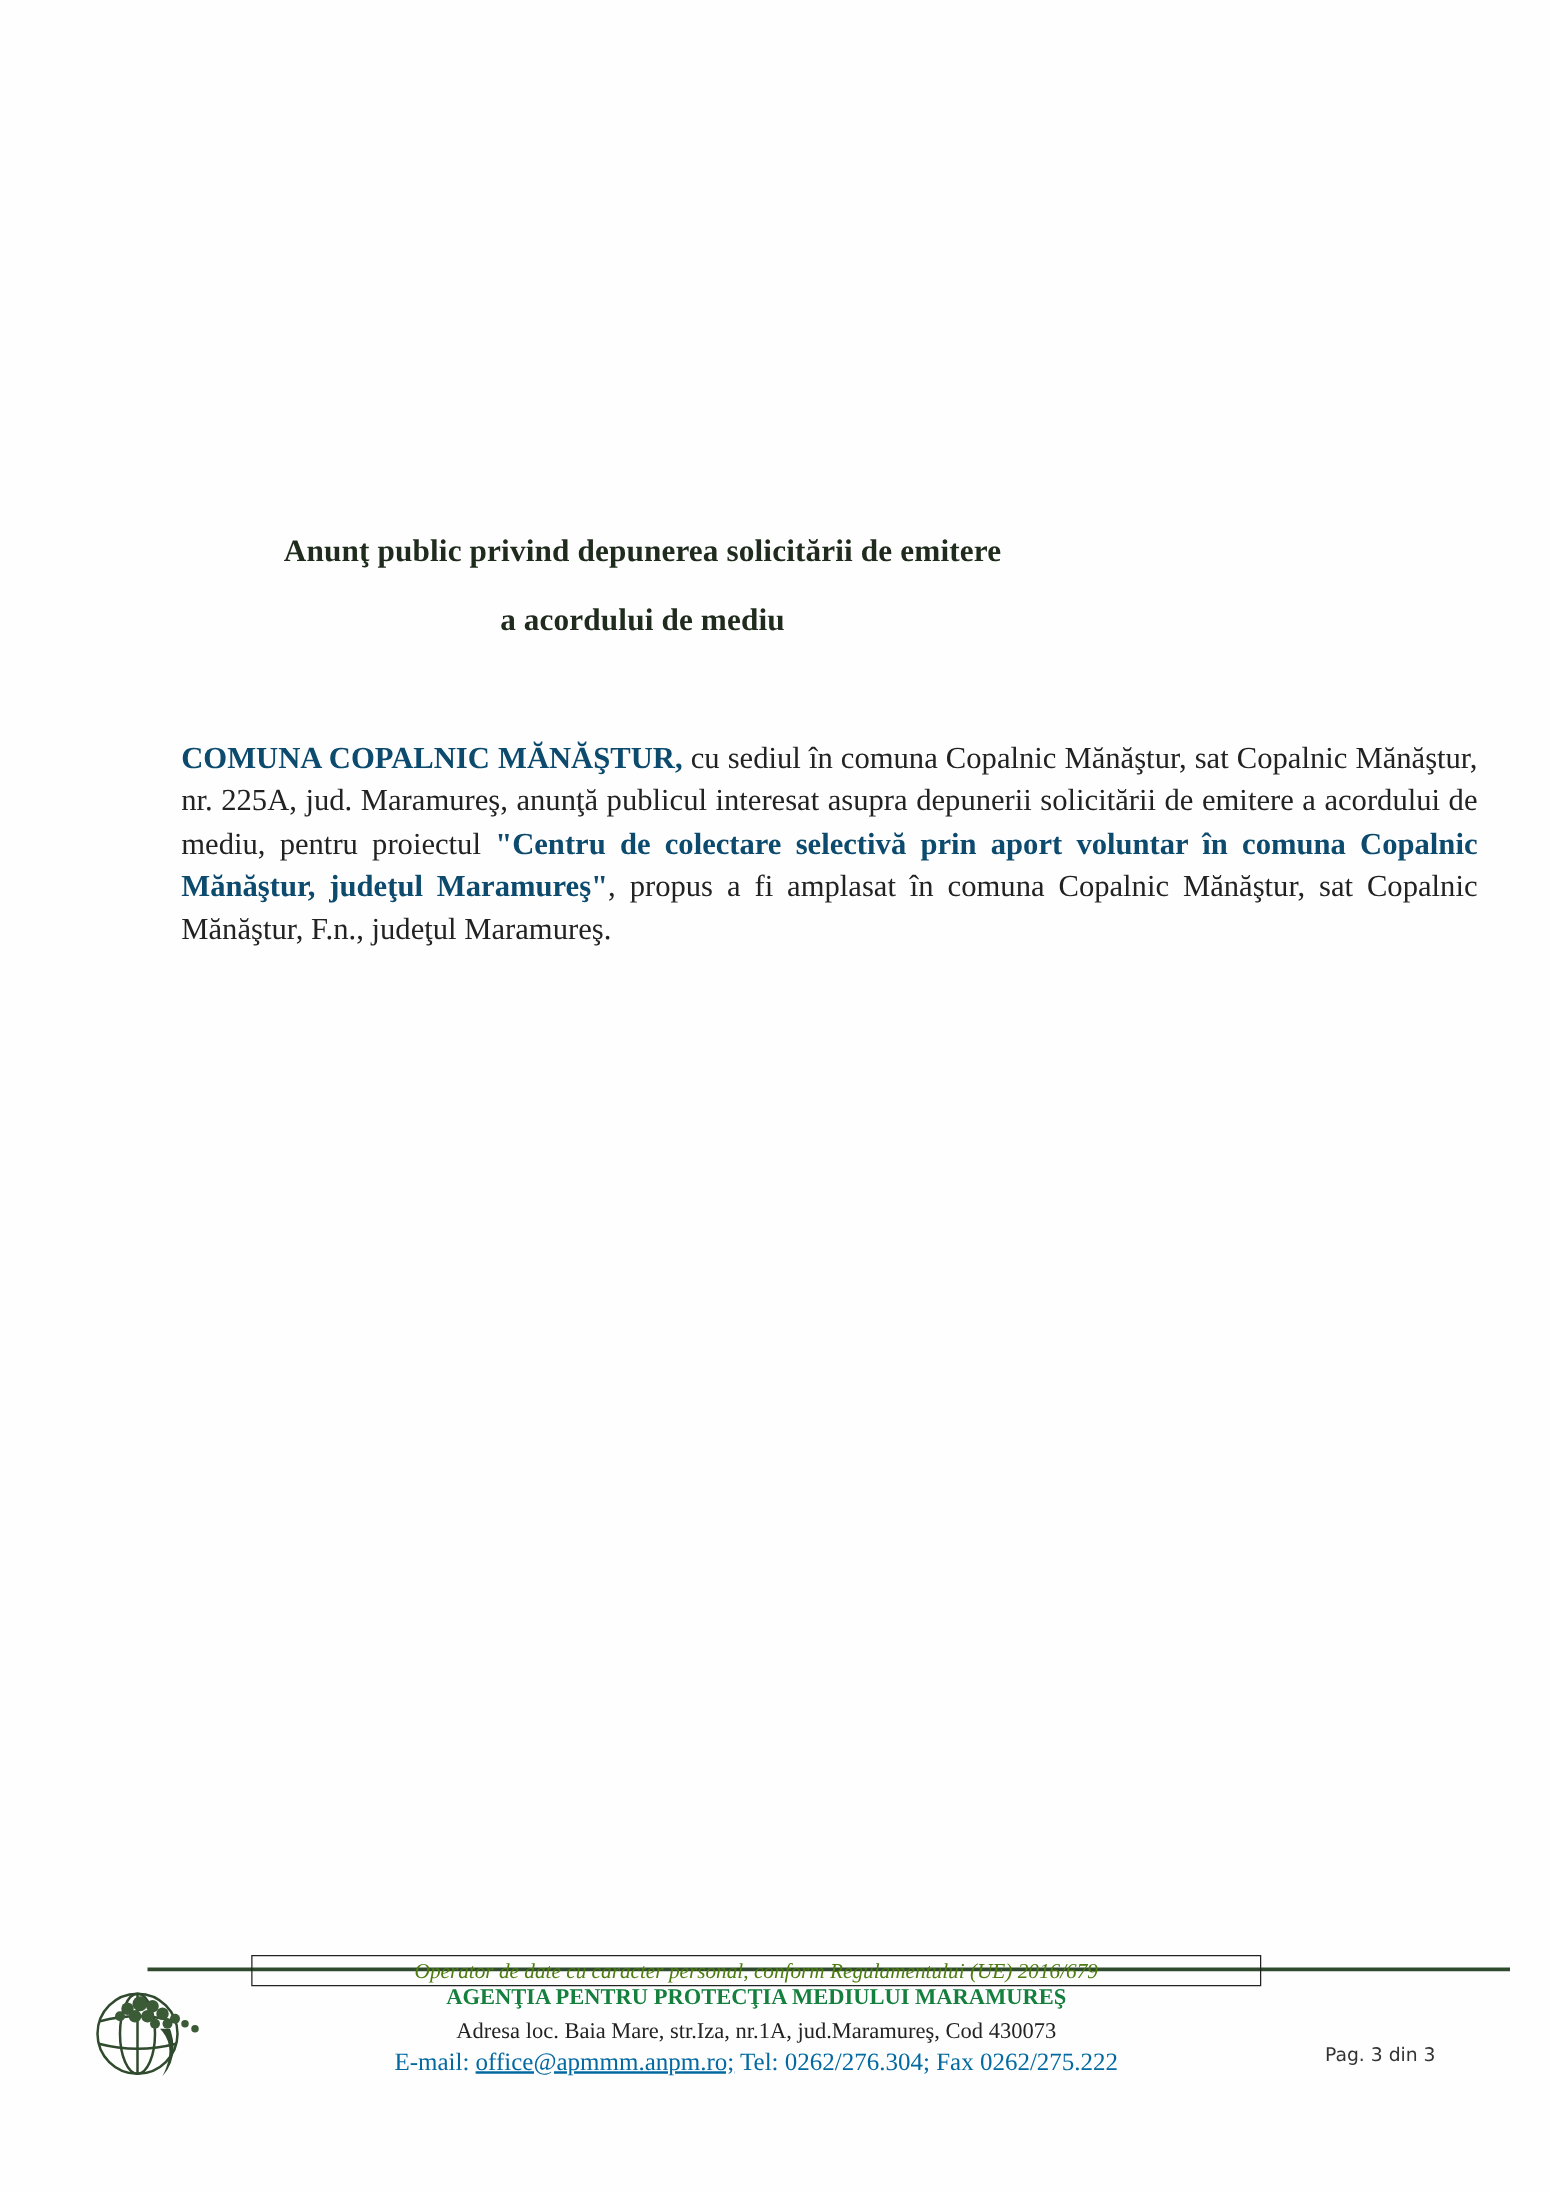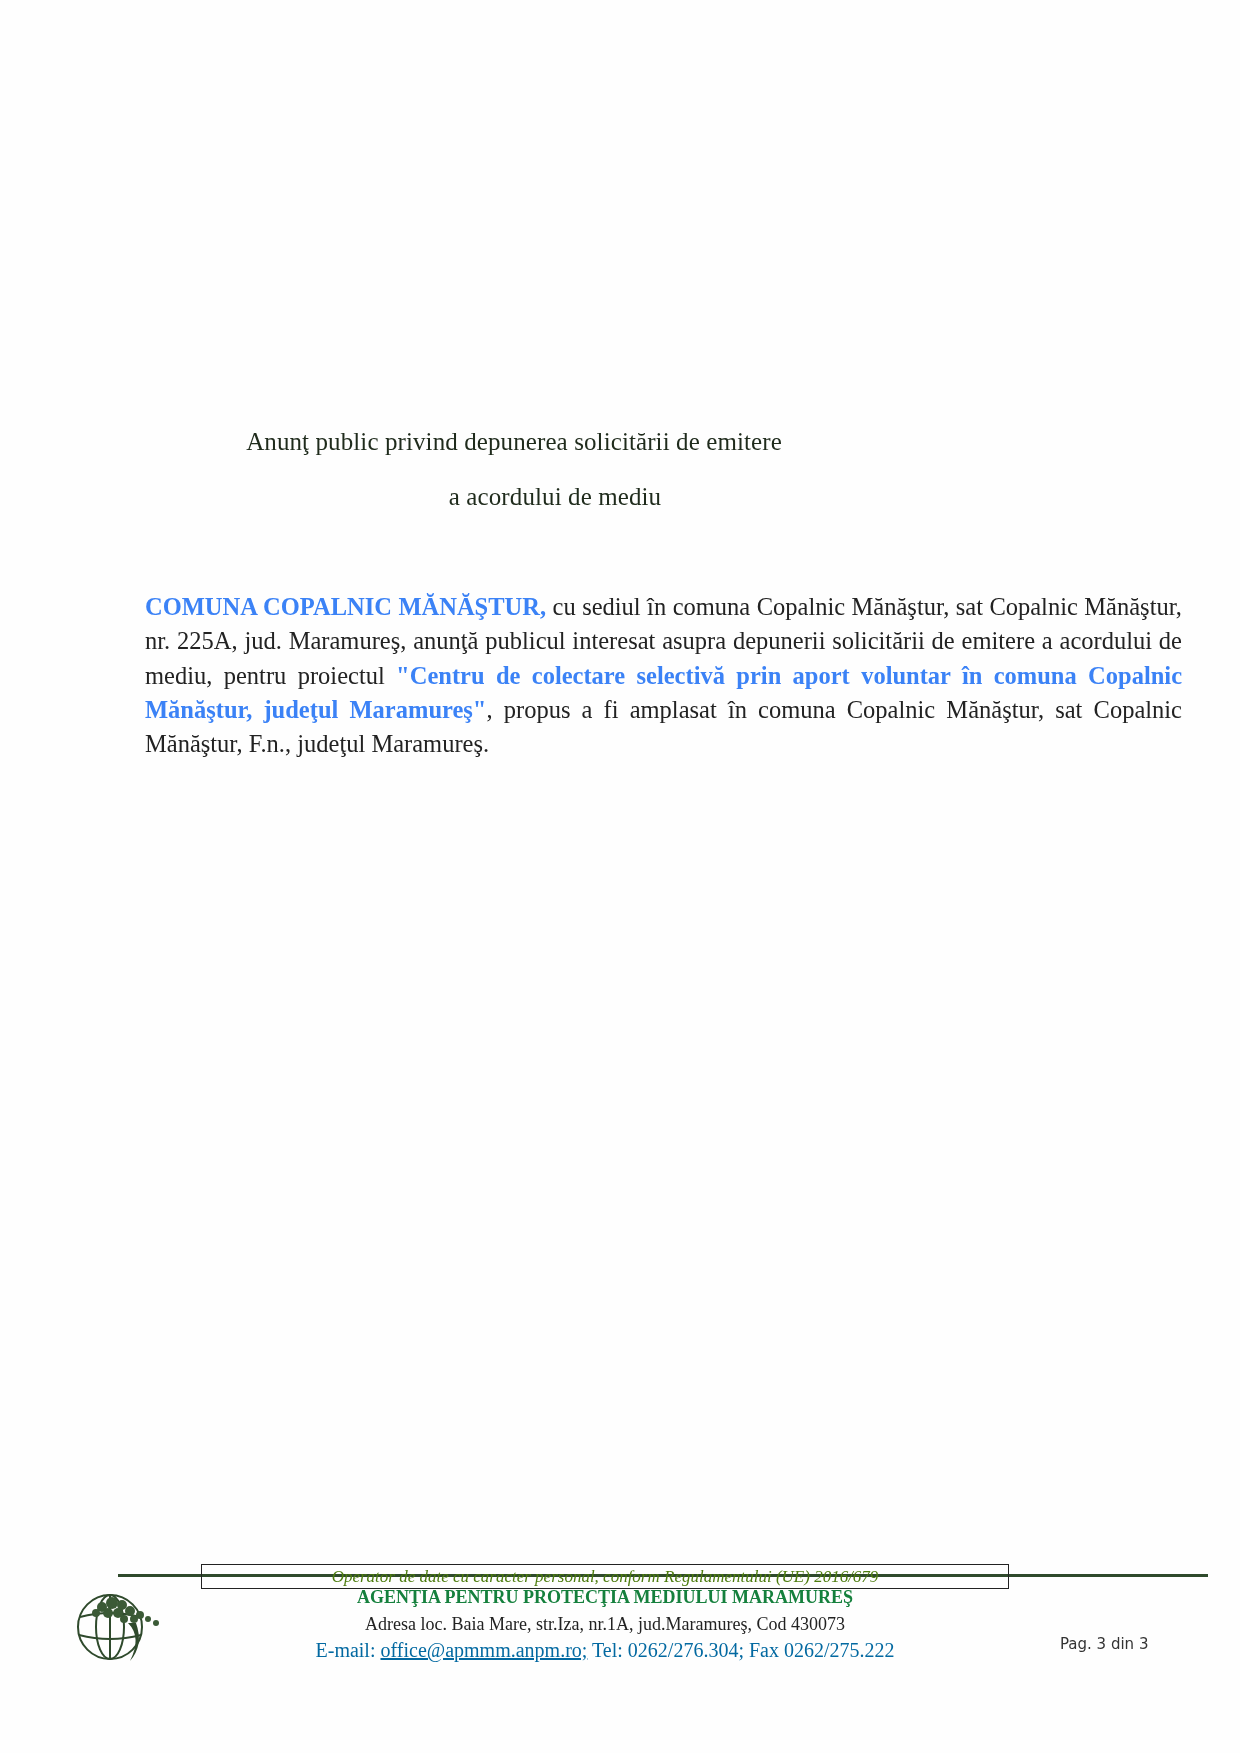--- a/index.html
+++ b/index.html
@@ -4,32 +4,32 @@
 <style>
   html, body { margin: 0; padding: 0; }
   body {
     width: 1240px; height: 1753px; background: #fefefe;
     position: relative; overflow: hidden;
     font-family: "Liberation Serif", "DejaVu Serif", serif;
     color: #1e2a1c;
   }
   .title {
     position: absolute; left: 0; width: 1028px; text-align: center;
-    font-weight: normal; font-size: 25px; color: #1f2b1c;
+    font-weight: bold; font-size: 25px; color: #1f2b1c;
     font-stretch: condensed; letter-spacing: 0.1px;
   }
   #title1 { top: 428px; }
-  #title2 { top: 483px; left: 0; padding-left: 41px; }
+  #title2 { top: 483px; left: 0; }
   .body-text {
     position: absolute; left: 145px; width: 1037px; top: 590px;
     font-size: 24.5px; line-height: 34.3px; text-align: justify;
     color: #222222;
   }
   .body-text p { margin: 0; }
-  .body-text b { color: #3b82f6; }
+  .body-text b { color: #0c4a6e; }
   .footer-rule {
     position: absolute; left: 118px; top: 1574px; width: 1090px; height: 3px;
     background: #2f4a2c;
   }
   .logo { position: absolute; left: 72px; top: 1583px; width: 98px; height: 82px; }
   .footer-block {
     position: absolute; left: 200px; width: 810px; text-align: center;
   }
   #agency { top: 1587px; font-weight: bold; font-size: 18px; color: #15803d; }
   #address { top: 1614px; font-size: 18px; color: #222; }

